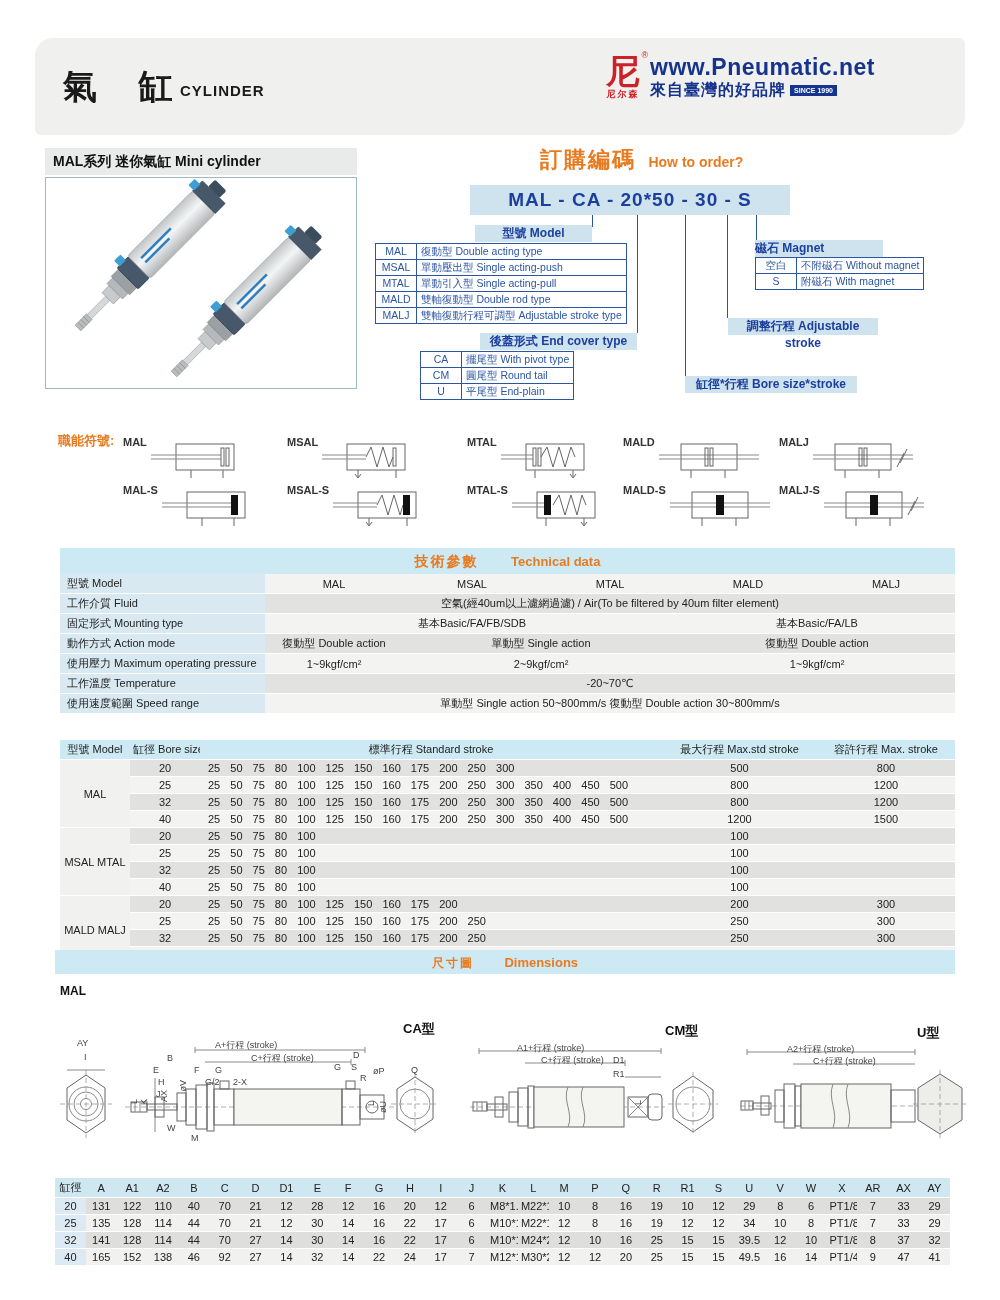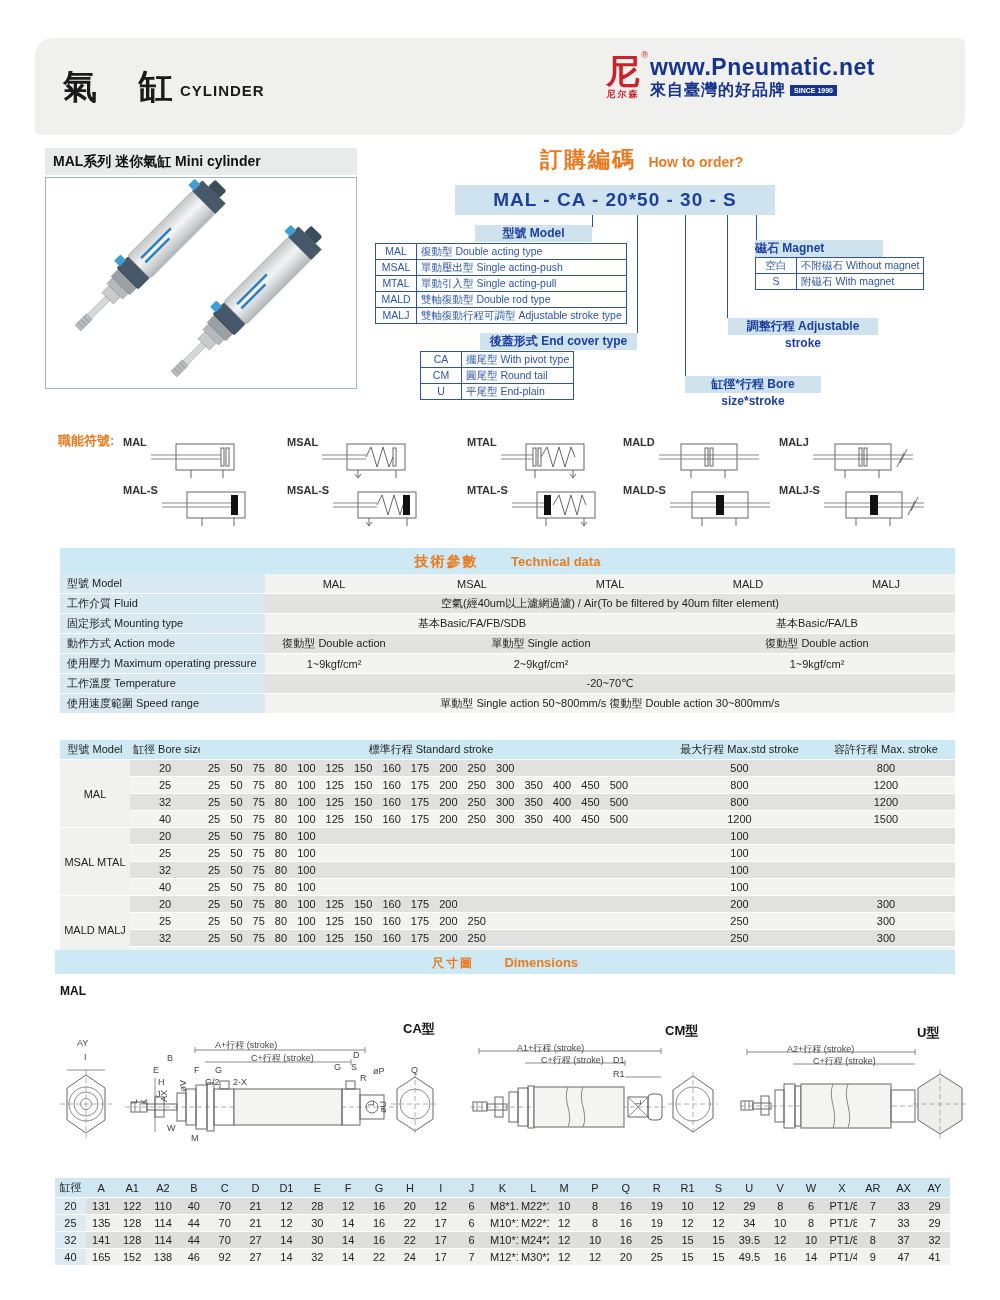--- a/index.html
+++ b/index.html
@@ -22,21 +22,21 @@
   
   .product{position:absolute;left:45px;top:148px;width:312px;}
   .product-title{background:#e9ebeb;height:27px;line-height:27px;padding-left:8px;
                  font-size:14px;font-weight:bold;color:#111;}
   .product-photo{margin-top:2px;border:1px solid #9fb8c8;background:#fff;height:210px;overflow:hidden;}
   
   .order{position:absolute;left:35px;top:145px;width:930px;height:270px;}
   .order-heading{position:absolute;left:505px;top:0px;}
   .order-heading .cn{font-size:22px;font-weight:bold;color:#e87b20;letter-spacing:2px;}
   .order-heading .en{font-size:14px;font-weight:bold;color:#e87b20;margin-left:8px;}
-  .code-box{position:absolute;left:420px;top:40px;width:320px;height:30px;background:#cfe3ee;
+  .code-box{position:absolute;left:435px;top:40px;width:320px;height:30px;background:#cfe3ee;
             color:#1c3f9e;font-size:19px;font-weight:bold;text-align:center;line-height:30px;letter-spacing:1px;}
   .vline{position:absolute;width:1px;background:#2b55a3;}
   .blue-label{position:absolute;background:#cfe3ee;color:#1c3f9e;font-size:12px;font-weight:bold;
               text-align:center;line-height:17px;height:17px;}
   .order-table{position:absolute;border-collapse:collapse;background:#fff;}
   .order-table td{border:1px solid #2b55a3;color:#2b55a3;font-size:10.5px;line-height:15px;padding:0 4px;white-space:nowrap;}
   .order-table td:first-child{text-align:center;width:36px;padding:0 2px;}
   
   .symbols{position:absolute;left:55px;top:428px;width:910px;height:112px;}
   .symbols-heading{position:absolute;left:3px;top:4px;font-size:13px;font-weight:bold;color:#e87b20;}
@@ -212,21 +212,21 @@
             <td>CM</td>
             <td>圓尾型  Round tail</td>
           </tr>
           <tr>
             <td>U</td>
             <td>平尾型  End-plain</td>
           </tr>
         </tbody>
     </table>
 
-    <div class="blue-label" style="left:650px;top:231px;width:136px;">缸徑*行程  Bore size*stroke</div>
+    <div class="blue-label" style="left:650px;top:231px;width:172px;">缸徑*行程  Bore size*stroke</div>
   </div>
 
   <div class="symbols">
     <div class="symbols-heading">職能符號:</div>
 
     <div class="sym-col" style="left:68px;">
       <div class="sym-cell">
           <span class="sym-label">MAL</span>
         <svg class="sym-svg" width="95" height="46">
           <rect x="25" y="4" width="58" height="26" class="ln"></rect>

